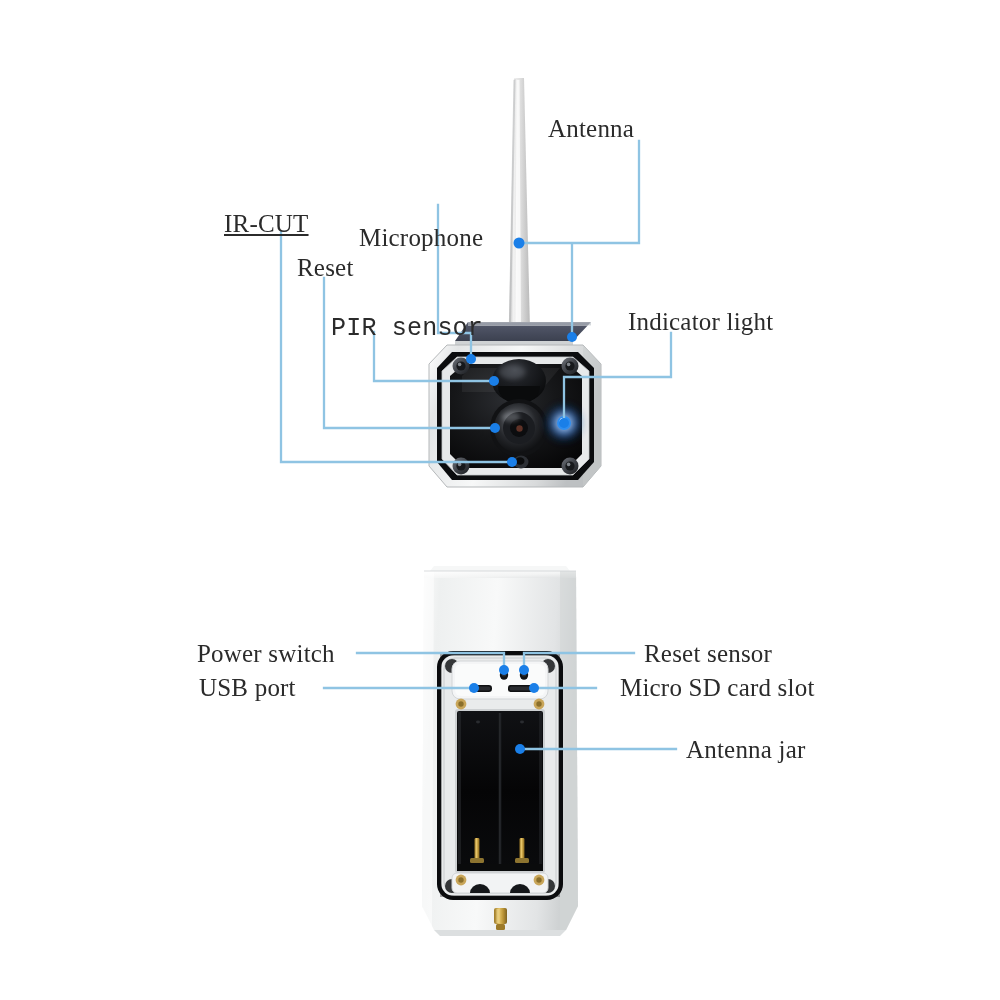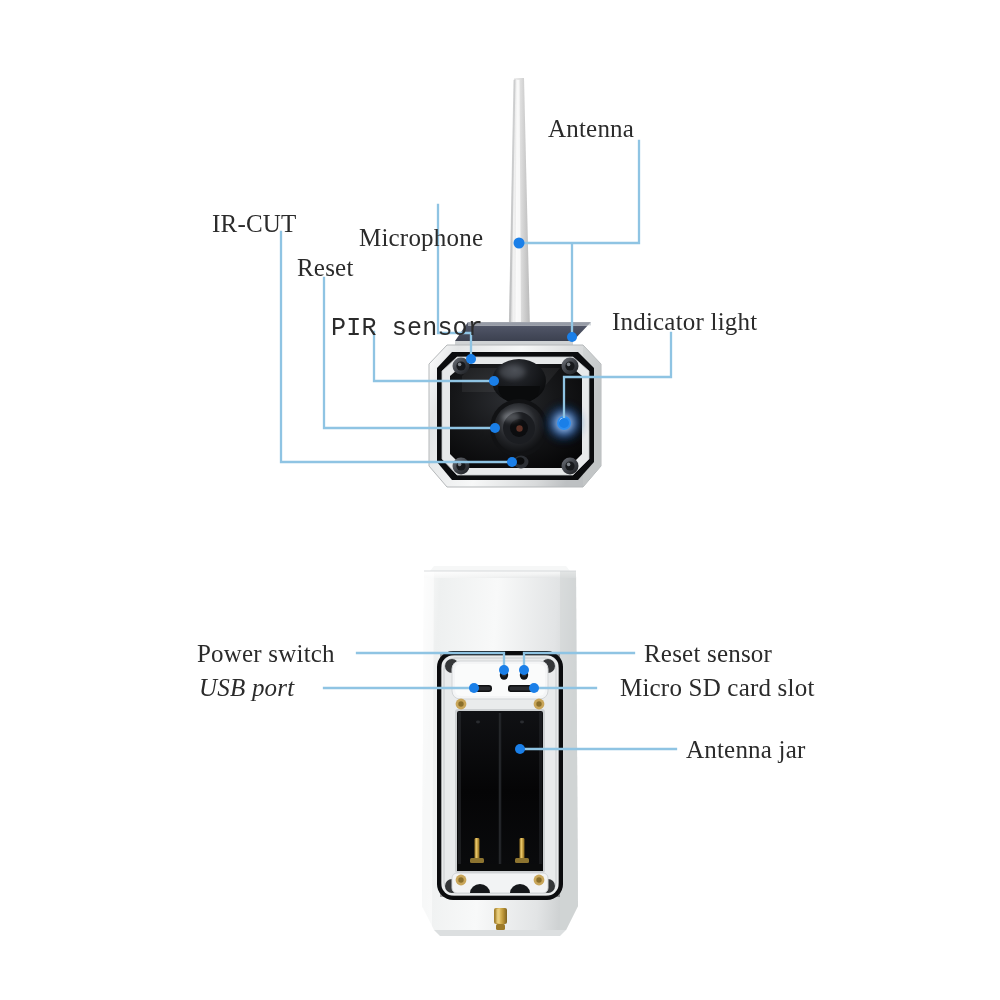--- a/index.html
+++ b/index.html
@@ -333,27 +333,27 @@
       <circle cx="524" cy="670" r="5"></circle>
       <circle cx="474" cy="688" r="5"></circle>
       <circle cx="534" cy="688" r="5"></circle>
       <circle cx="520" cy="749" r="5"></circle>
     </g>
   </svg>
 
   <div>
     <div class="lbl" style="left:548px;top:116px;">Antenna</div>
     <div class="lbl" style="left:359px;top:183px;margin-top:42px;">Microphone</div>
-    <div class="lbl" style="left:212px;top:211px;">IR-CUT</div>
+    <div class="lbl" style="left:224px;top:211px;text-decoration:underline;">IR-CUT</div>
     <div class="lbl" style="left:297px;top:255px;">Reset</div>
     <div class="lbl" style="left:331px;top:316px;font-family:Liberation Mono, monospace;">PIR sensor</div>
-    <div class="lbl" style="left:612px;top:309px;font-family:Liberation Serif, serif;">Indicator light</div>
+    <div class="lbl" style="left:628px;top:309px;font-family:Liberation Serif, serif;">Indicator light</div>
   </div>
 
   <div>
     <div class="lbl" style="left:197px;top:641px;">Power switch</div>
     <div class="lbl" style="left:644px;top:641px;">Reset sensor</div>
-    <div class="lbl" style="left:199px;top:675px;font-style:italic;">USB port</div>
+    <div class="lbl" style="left:199px;top:675px;">USB port</div>
     <div class="lbl" style="left:620px;top:675px;">Micro SD card slot</div>
     <div class="lbl" style="left:686px;top:737px;">Antenna jar</div>
   </div>
 
 </div>
 
 </body></html>

